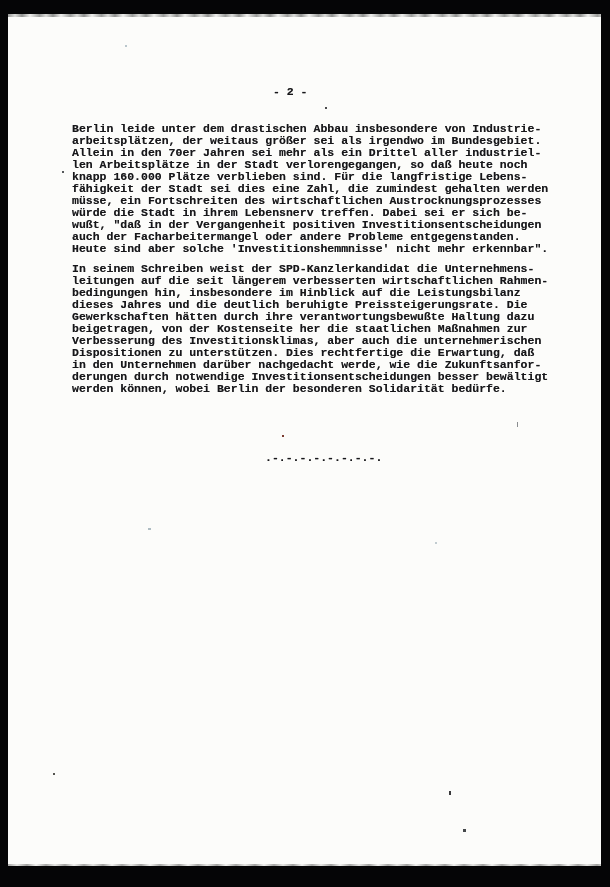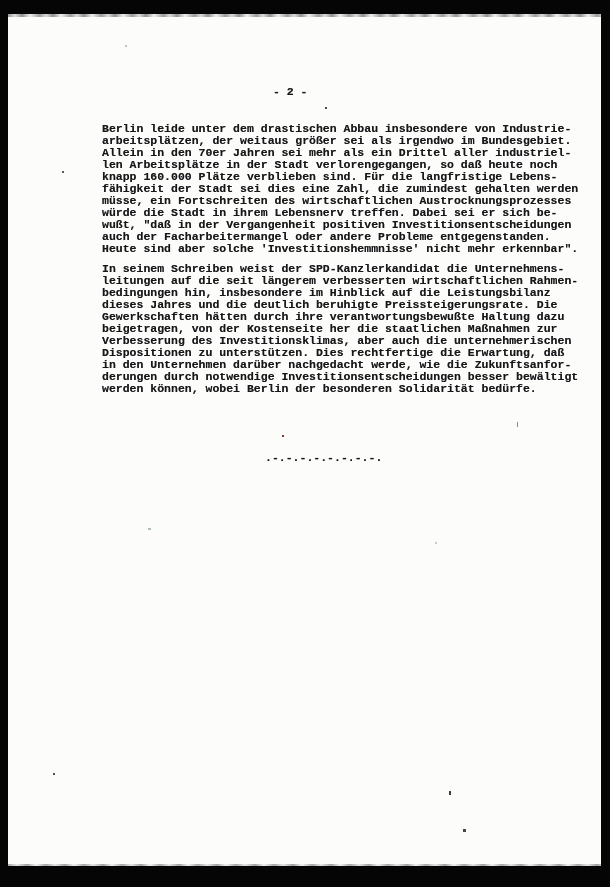--- a/index.html
+++ b/index.html
@@ -54,21 +54,21 @@
     text-shadow: 0 0 0.4px rgba(23,23,26,0.55);
   }
   .page-number {
     position: absolute;
     left: 265px;
     top: 72px;
     white-space: pre;
   }
   .para {
     position: absolute;
-    left: 94px;
+    left: 64px;
     white-space: pre;
   }
   .para-1 { top: 109px; }
   .para-2 { top: 249px; }
   .separator {
     position: absolute;
     left: 257px;
     top: 438px;
     white-space: pre;
   }

